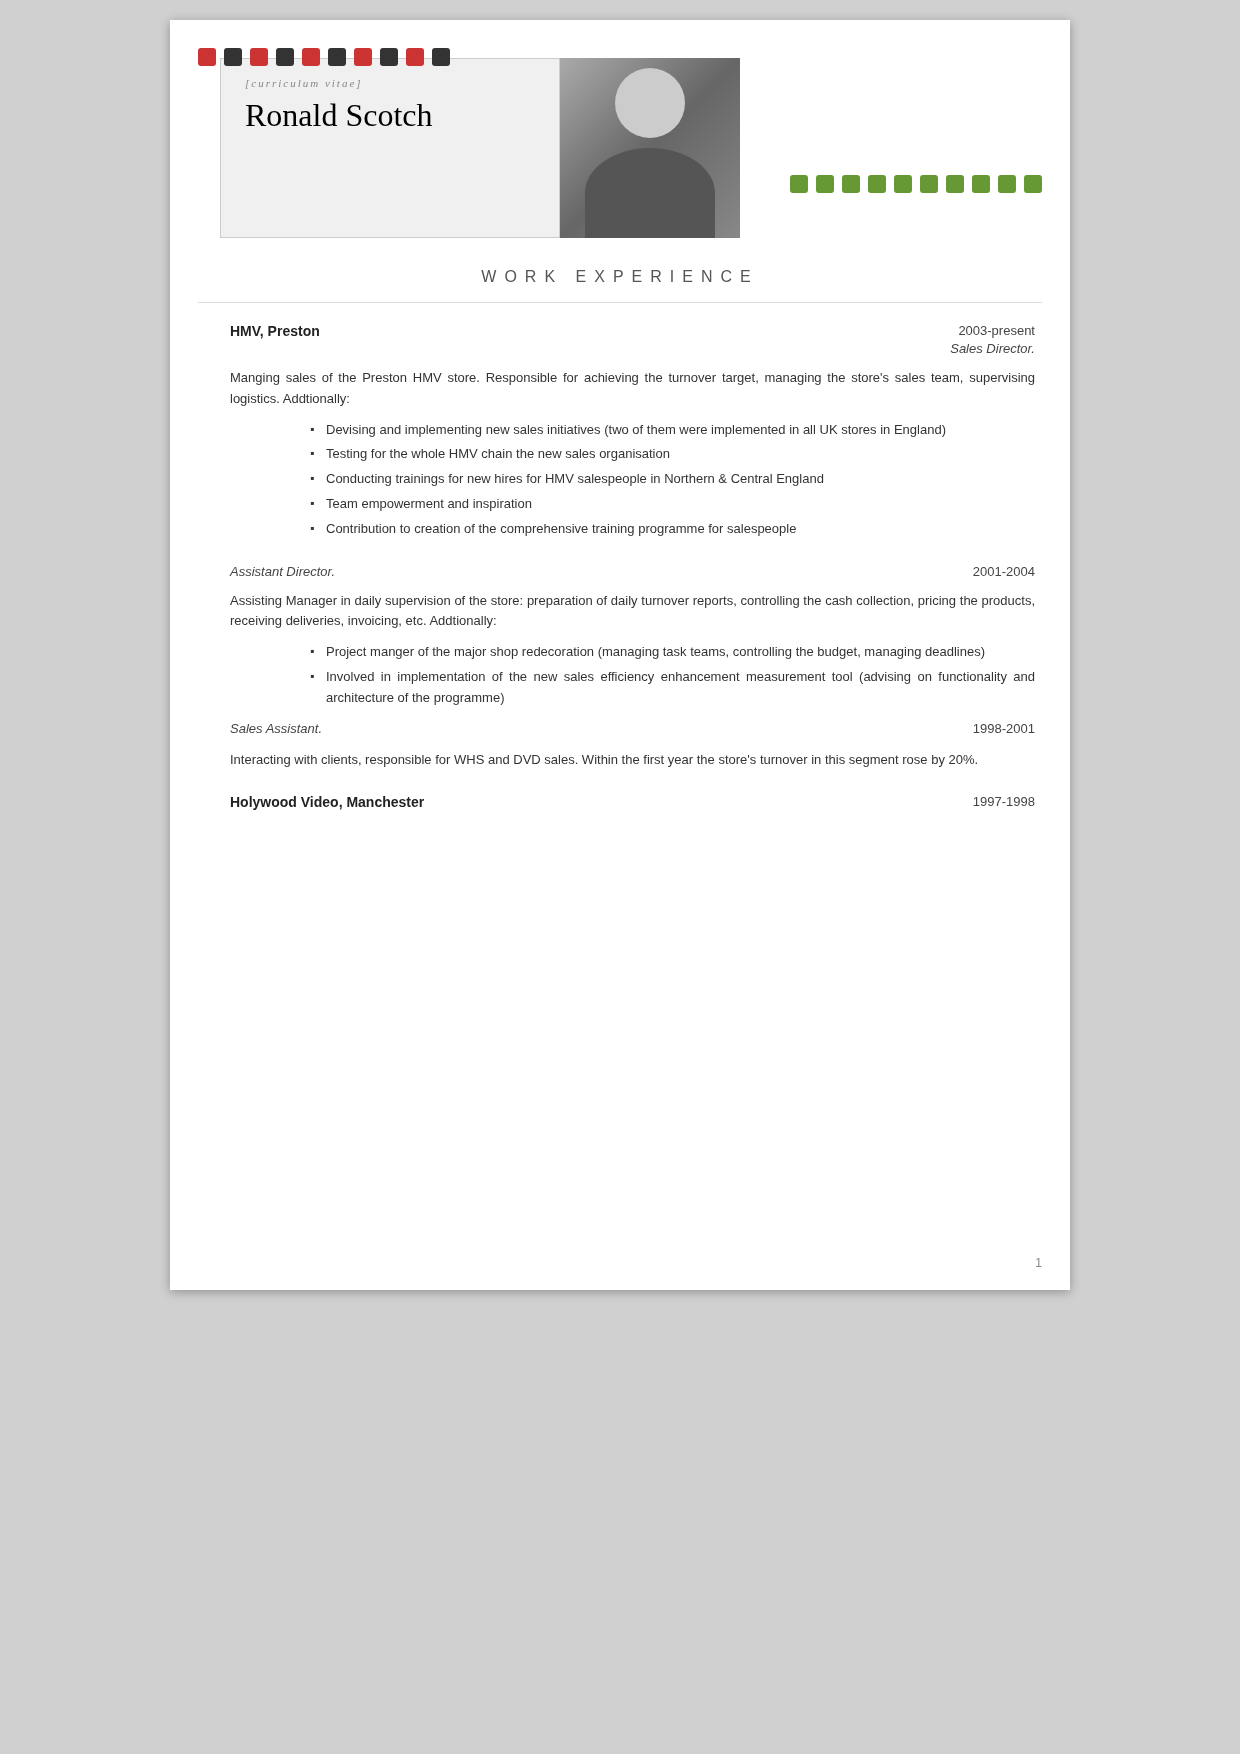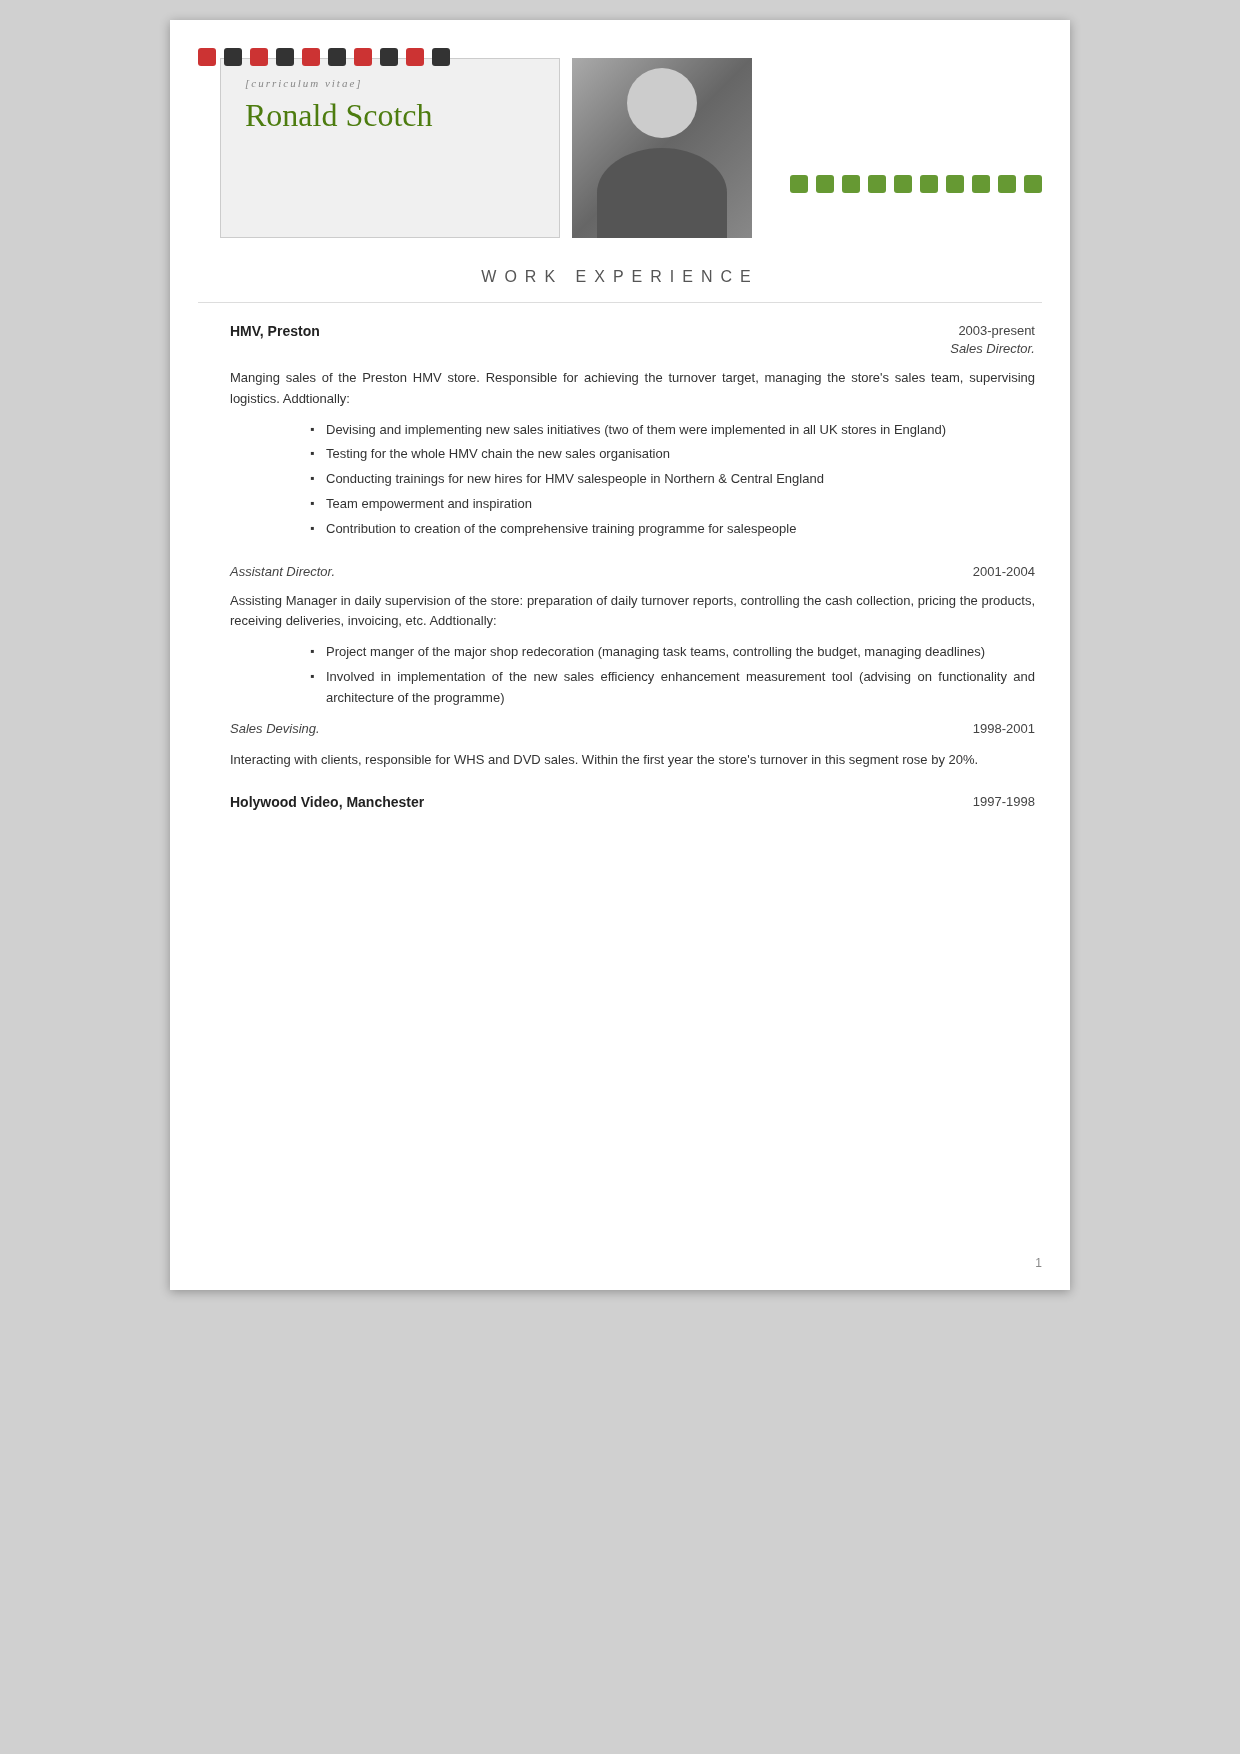--- a/index.html
+++ b/index.html
@@ -53,22 +53,22 @@
       position: absolute;
       top: 155px;
       right: 28px;
     }
 
     .dot-green { background: #669933; }
 
     
     .header-section {
       display: flex;
-      padding: 28px 28px 20px 28px;
-      gap: 12px;
+      padding: 28px 28px 20px 40px;
+      gap: 0;
     }
 
     .header-info-box {
       background: #f0f0f0;
       border: 1px solid #cccccc;
       padding: 18px 24px 18px 24px;
       width: 340px;
       min-height: 170px;
       margin-left: 0;
       margin-top: 10px;
@@ -78,21 +78,21 @@
       font-size: 11px;
       color: #888888;
       letter-spacing: 2px;
       font-family: Georgia, serif;
       font-style: italic;
       margin-bottom: 8px;
     }
 
     .cv-name {
       font-size: 32px;
-      color: #4d7c0f;
+      color: #000000;
       font-weight: normal;
       font-family: Georgia, serif;
       margin-bottom: 10px;
     }
 
     .cv-contact {
       font-size: 13px;
       color: #444444;
       line-height: 1.6;
     }
@@ -309,21 +309,21 @@
         <span class="job-title">Assistant Director.</span>
         <span class="job-dates">2001-2004</span>
       </div>
       <p class="job-description">Assisting Manager in daily supervision of the store: preparation of daily turnover reports, controlling the cash collection, pricing the products, receiving deliveries, invoicing, etc. Addtionally:</p>
       <ul class="job-bullets">
         <li>Project manger of the major shop redecoration (managing task teams, controlling the budget, managing deadlines)</li>
         <li>Involved in implementation of the new sales efficiency enhancement measurement tool (advising on functionality and architecture of the programme)</li>
       </ul>
 
       <div class="job-header" style="margin-top:12px;">
-        <span class="job-title" style="font-style:italic; font-size:13px; color:#444;">Sales Devising.</span>
+        <span class="job-title" style="font-style:italic; font-size:13px; color:#444;">Sales Assistant.</span>
         <span class="job-dates">1998-2001</span>
       </div>
       <p class="job-description">Interacting with clients, responsible for WHS and DVD sales. Within the first year the store's turnover in this segment rose by 20%.</p>
     </div>
 
     <div class="job-section">
       <div class="job-header">
         <span class="job-company">Holywood Video, Manchester</span>
         <span class="job-dates">1997-1998</span>
       </div>

